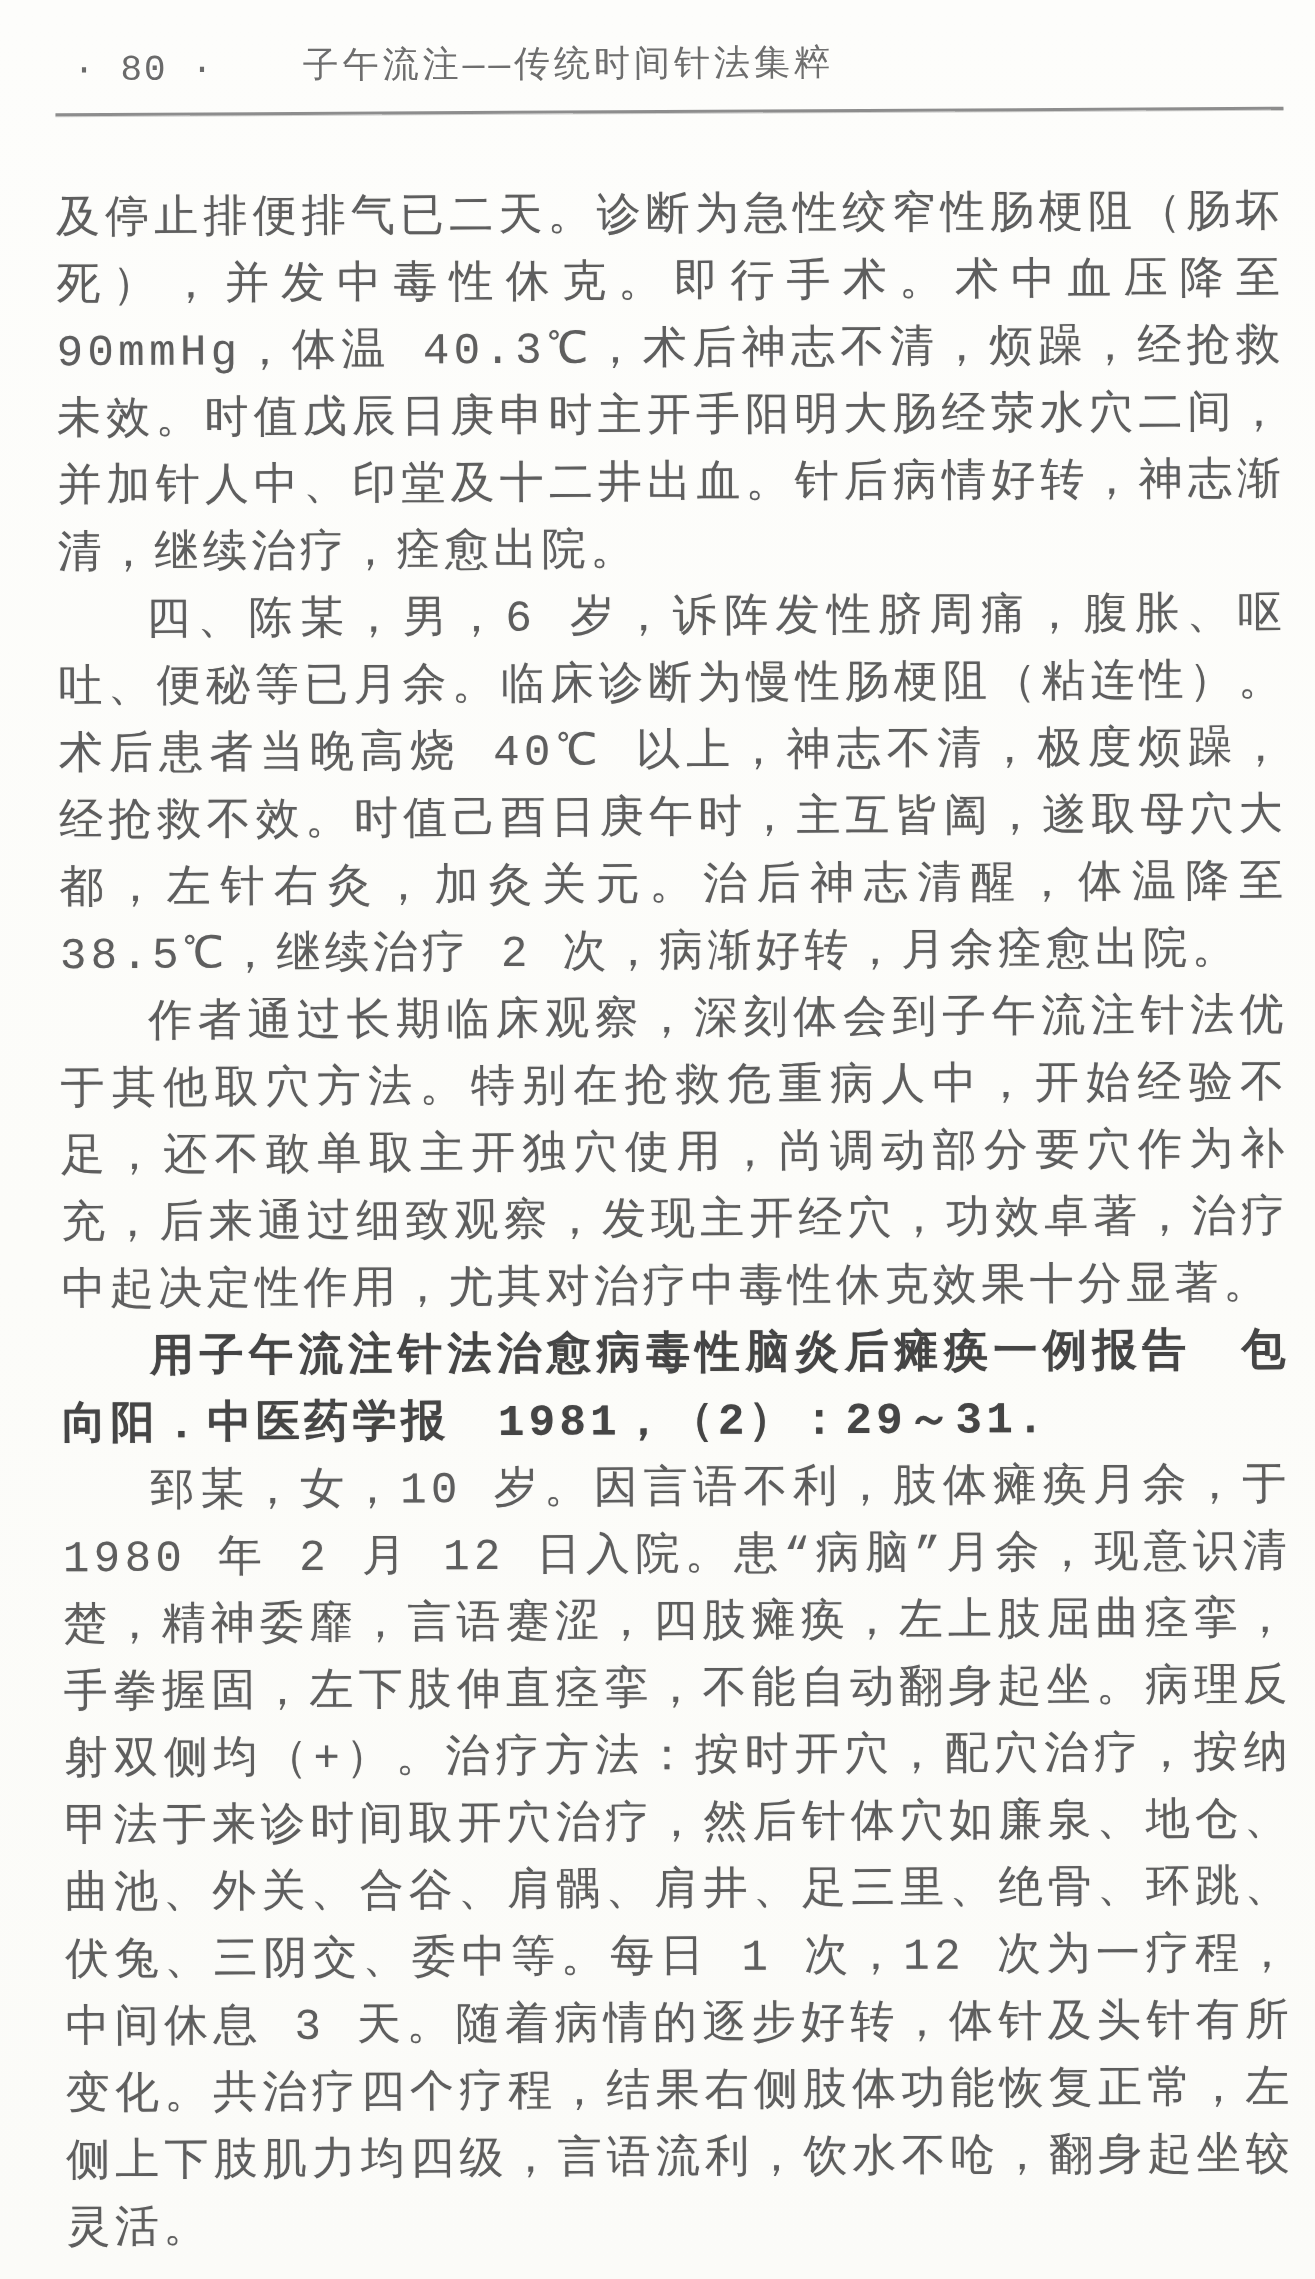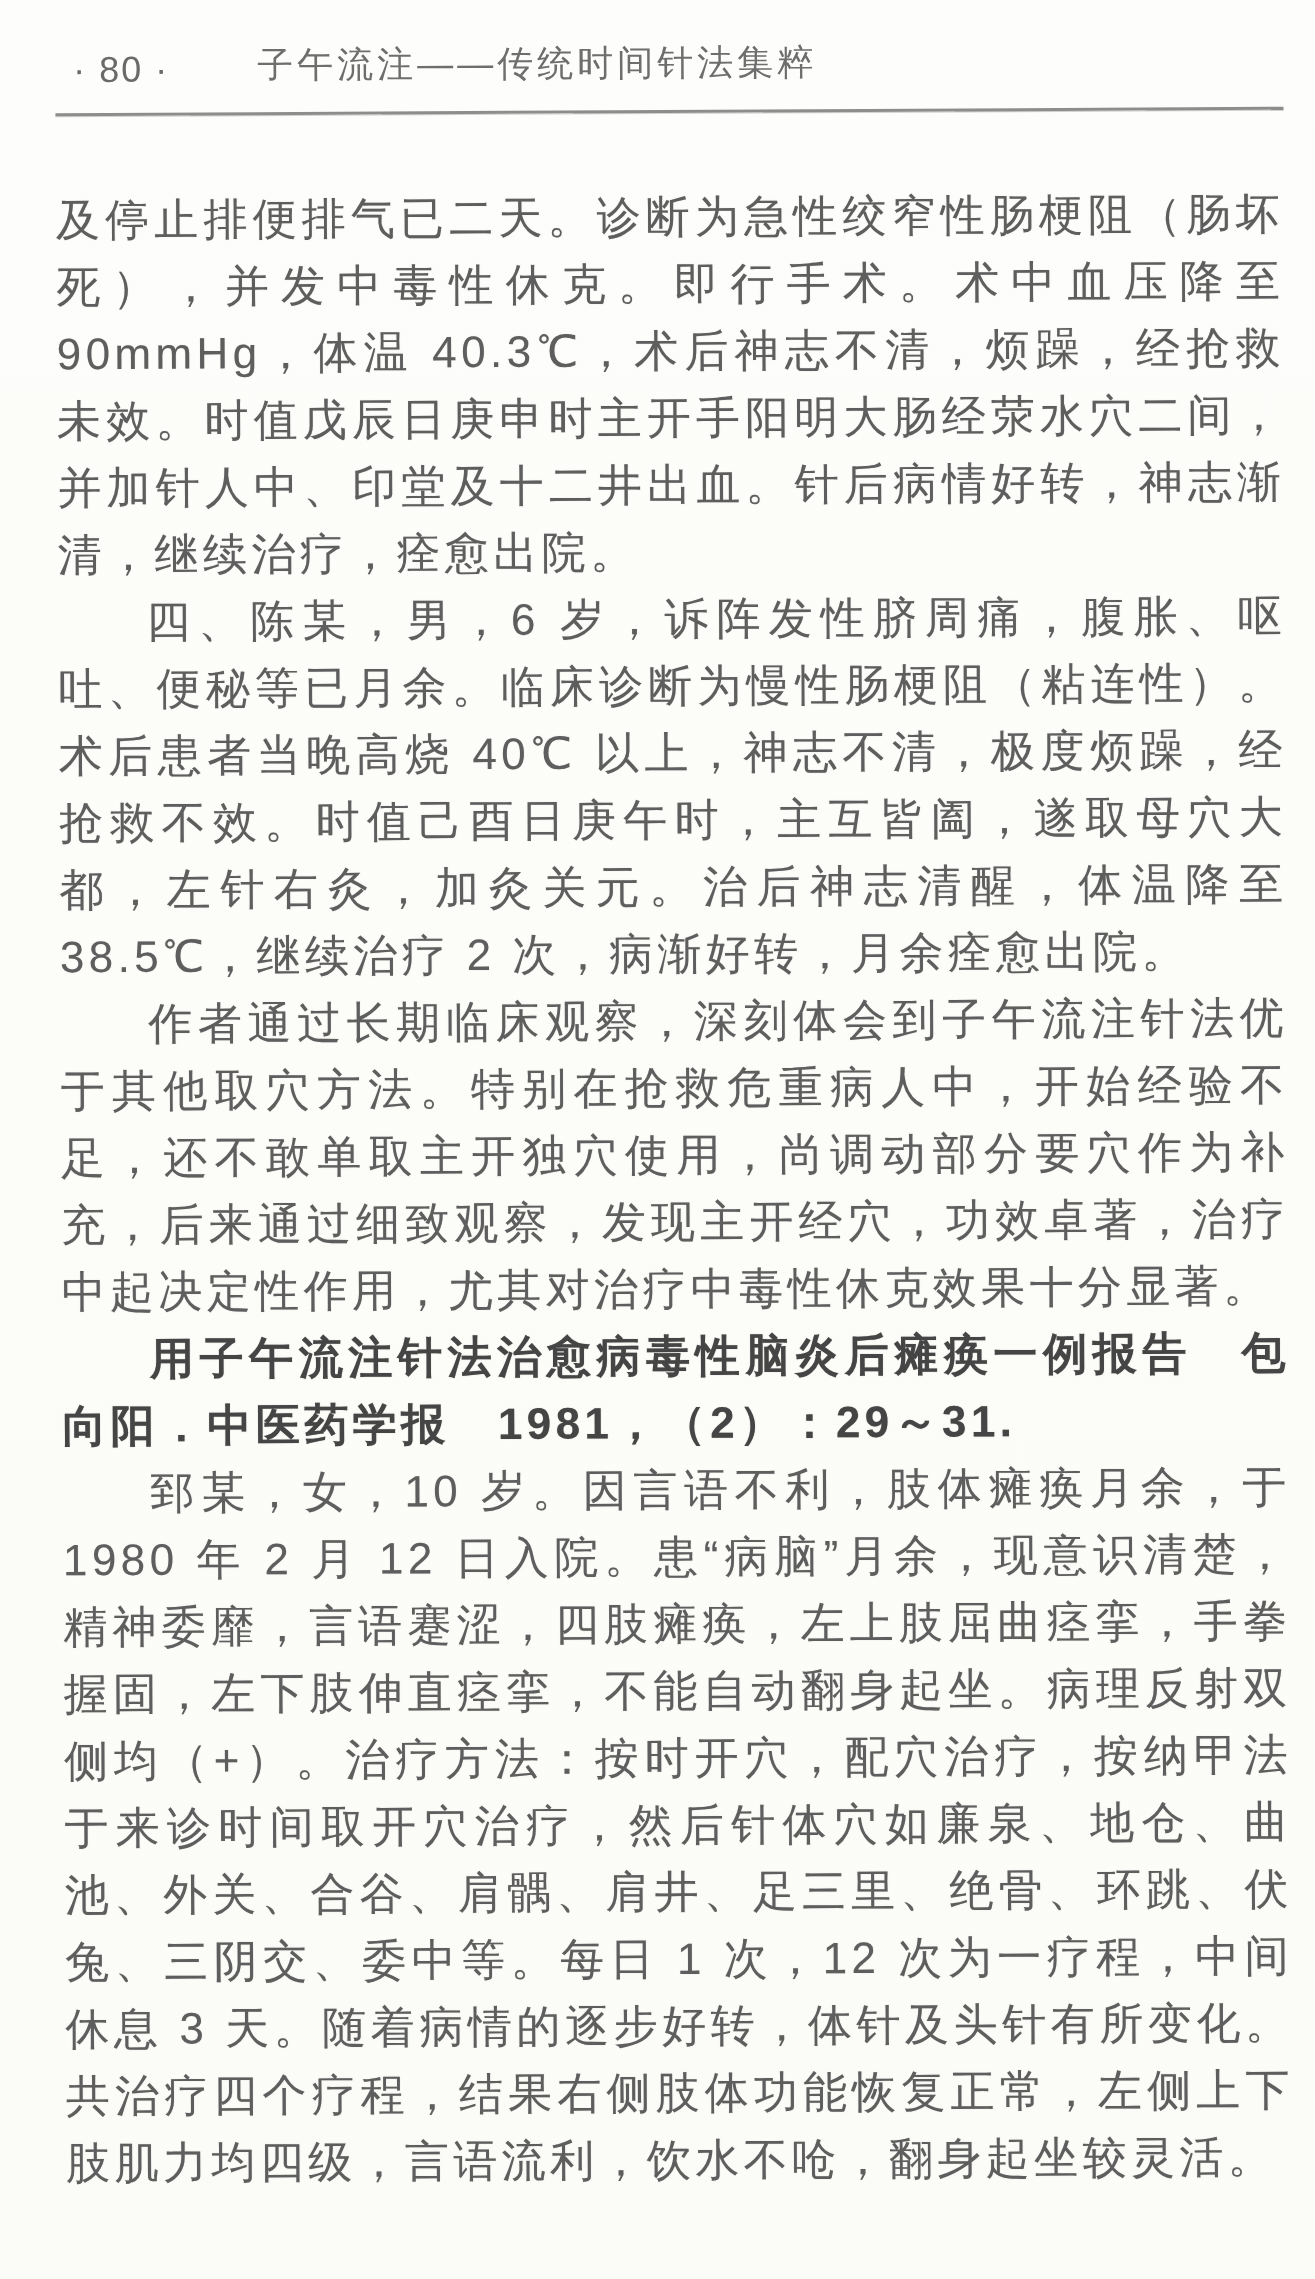--- a/index.html
+++ b/index.html
@@ -6,21 +6,21 @@
     margin: 0;
     padding: 0;
     background: #ffffff;
   }
   .page {
     position: relative;
     width: 1315px;
     height: 2279px;
     overflow: hidden;
     background: linear-gradient(180deg, #fdfdfb 0%, #fcfcf9 55%, #fbfbf8 100%);
-    font-family: Liberation Sans, sans-serif;
+    font-family: Liberation Mono, monospace;
     color: #5f5f5f;
   }
   .scan-tilt {
     position: absolute;
     left: 55px;
     top: 30px;
     width: 1228px;
     transform: rotate(-0.3deg);
     transform-origin: 50% 0;
   }

